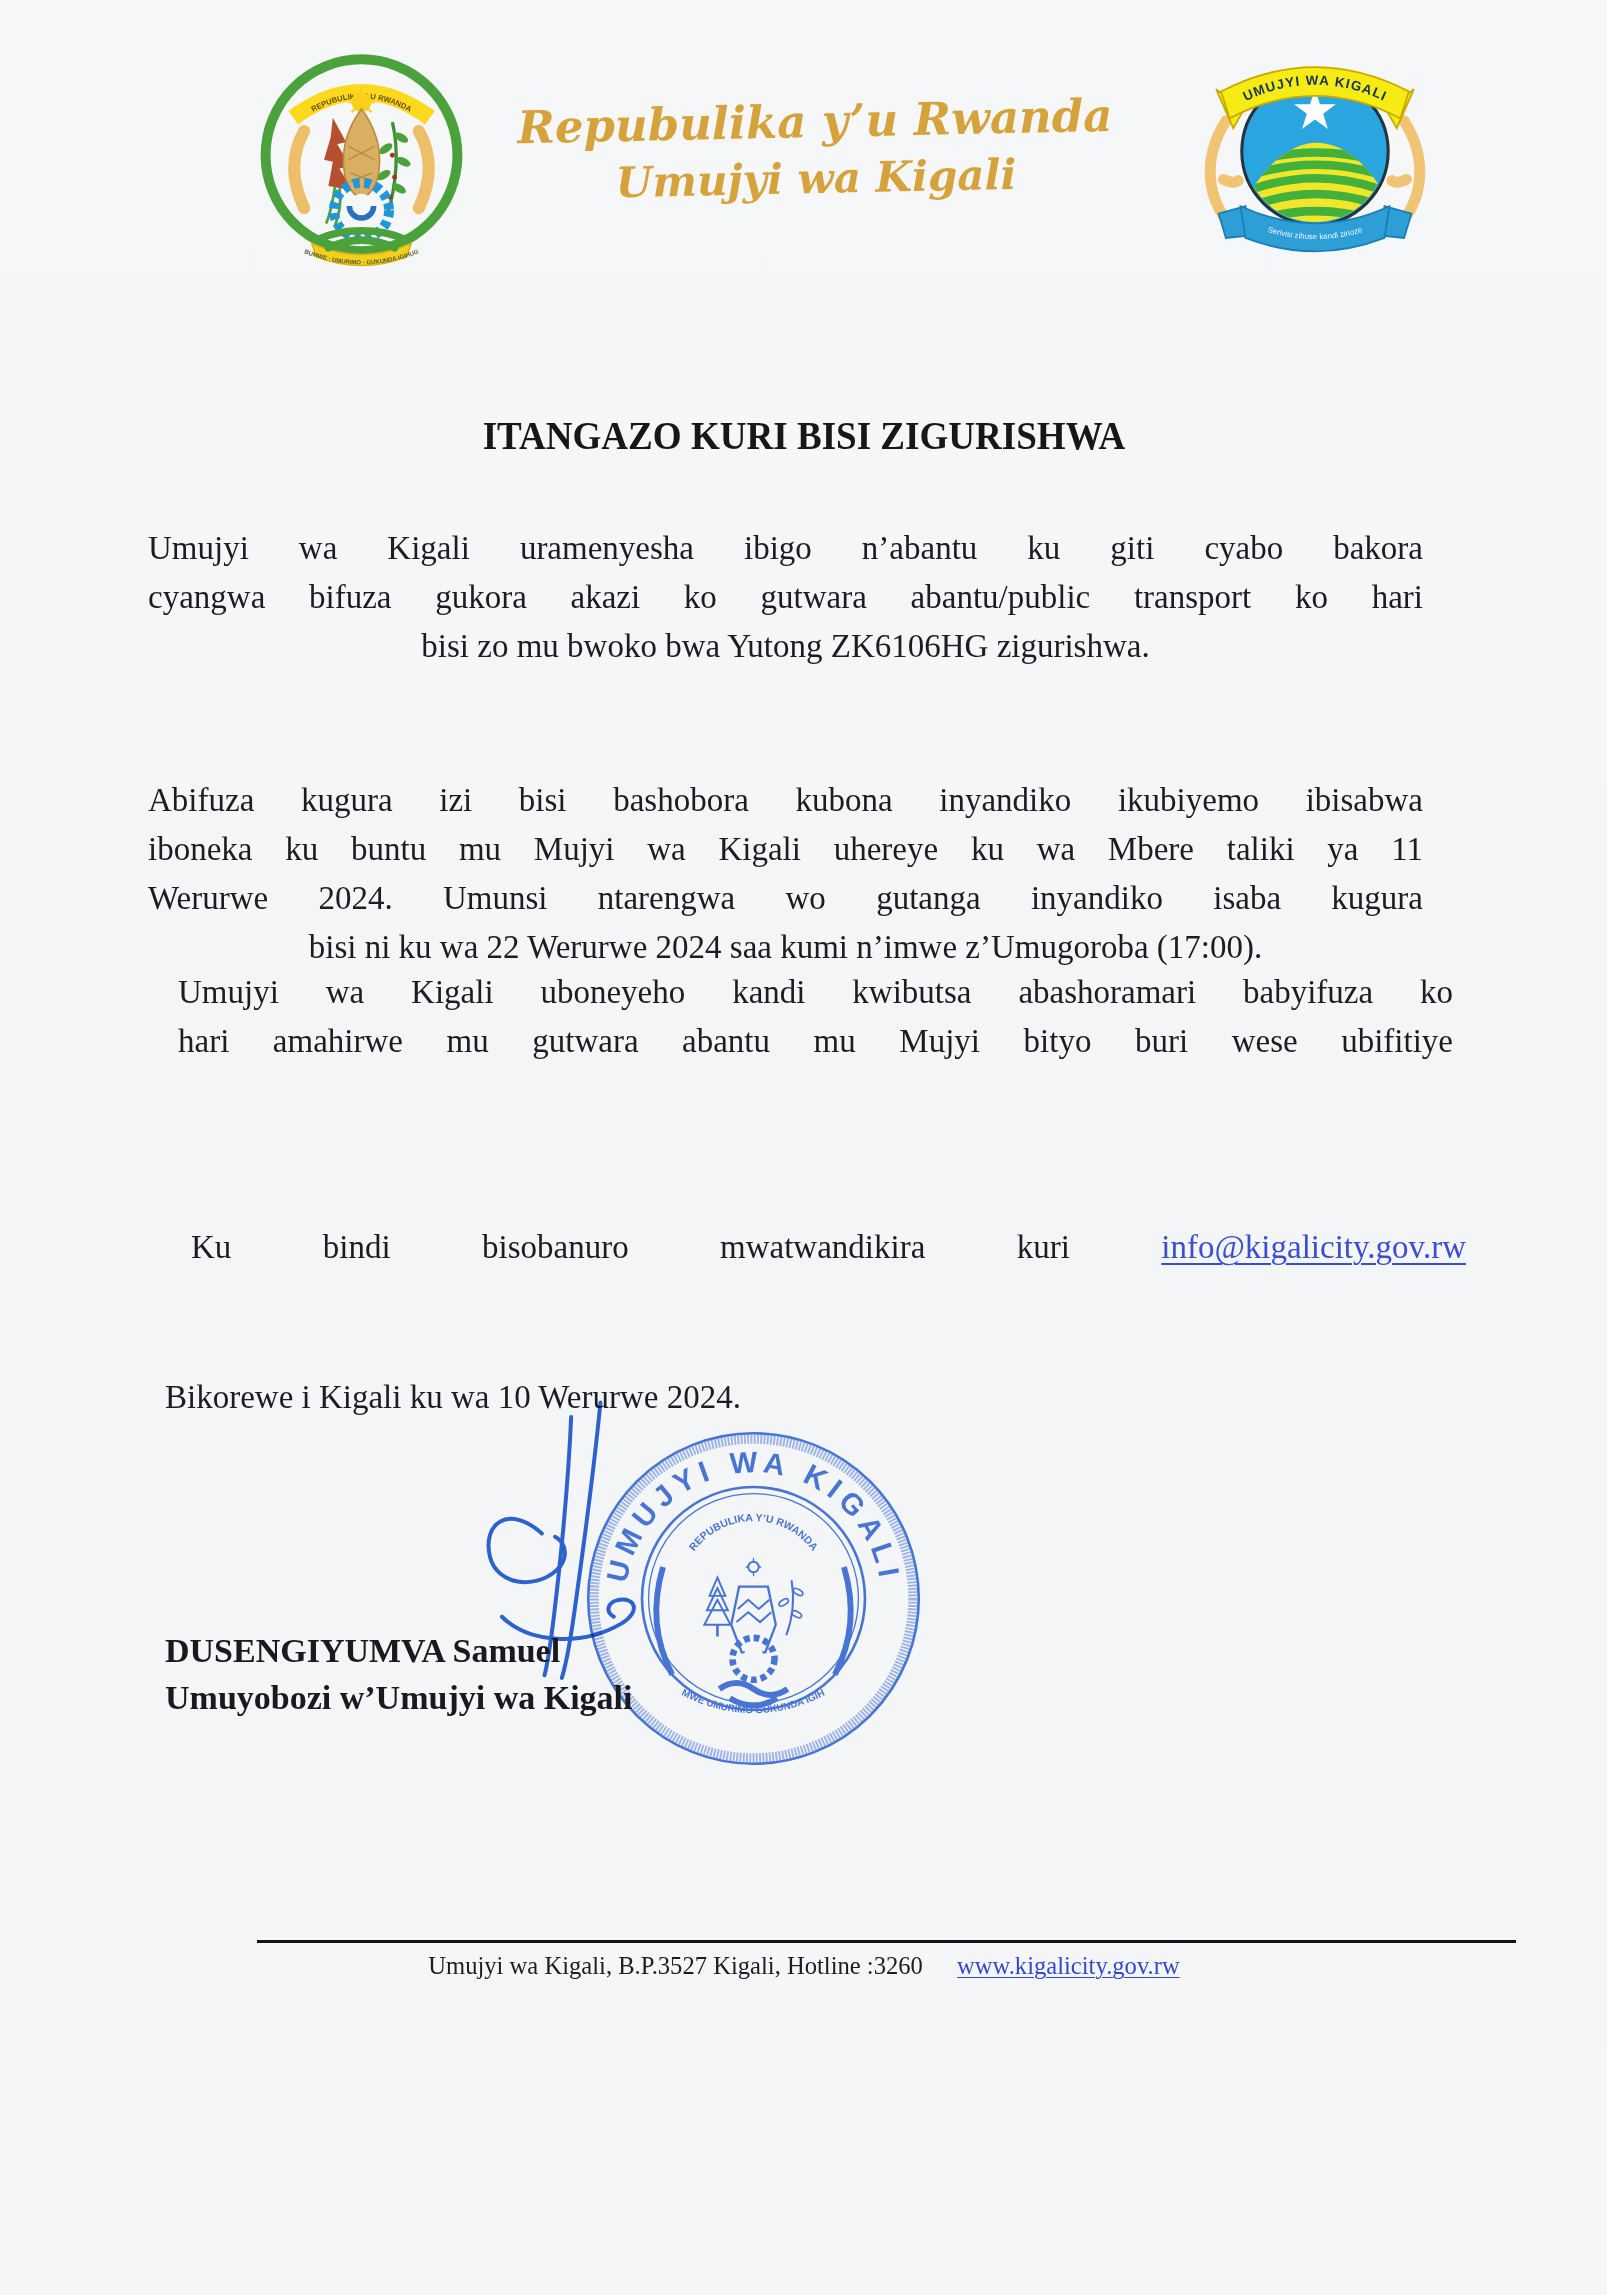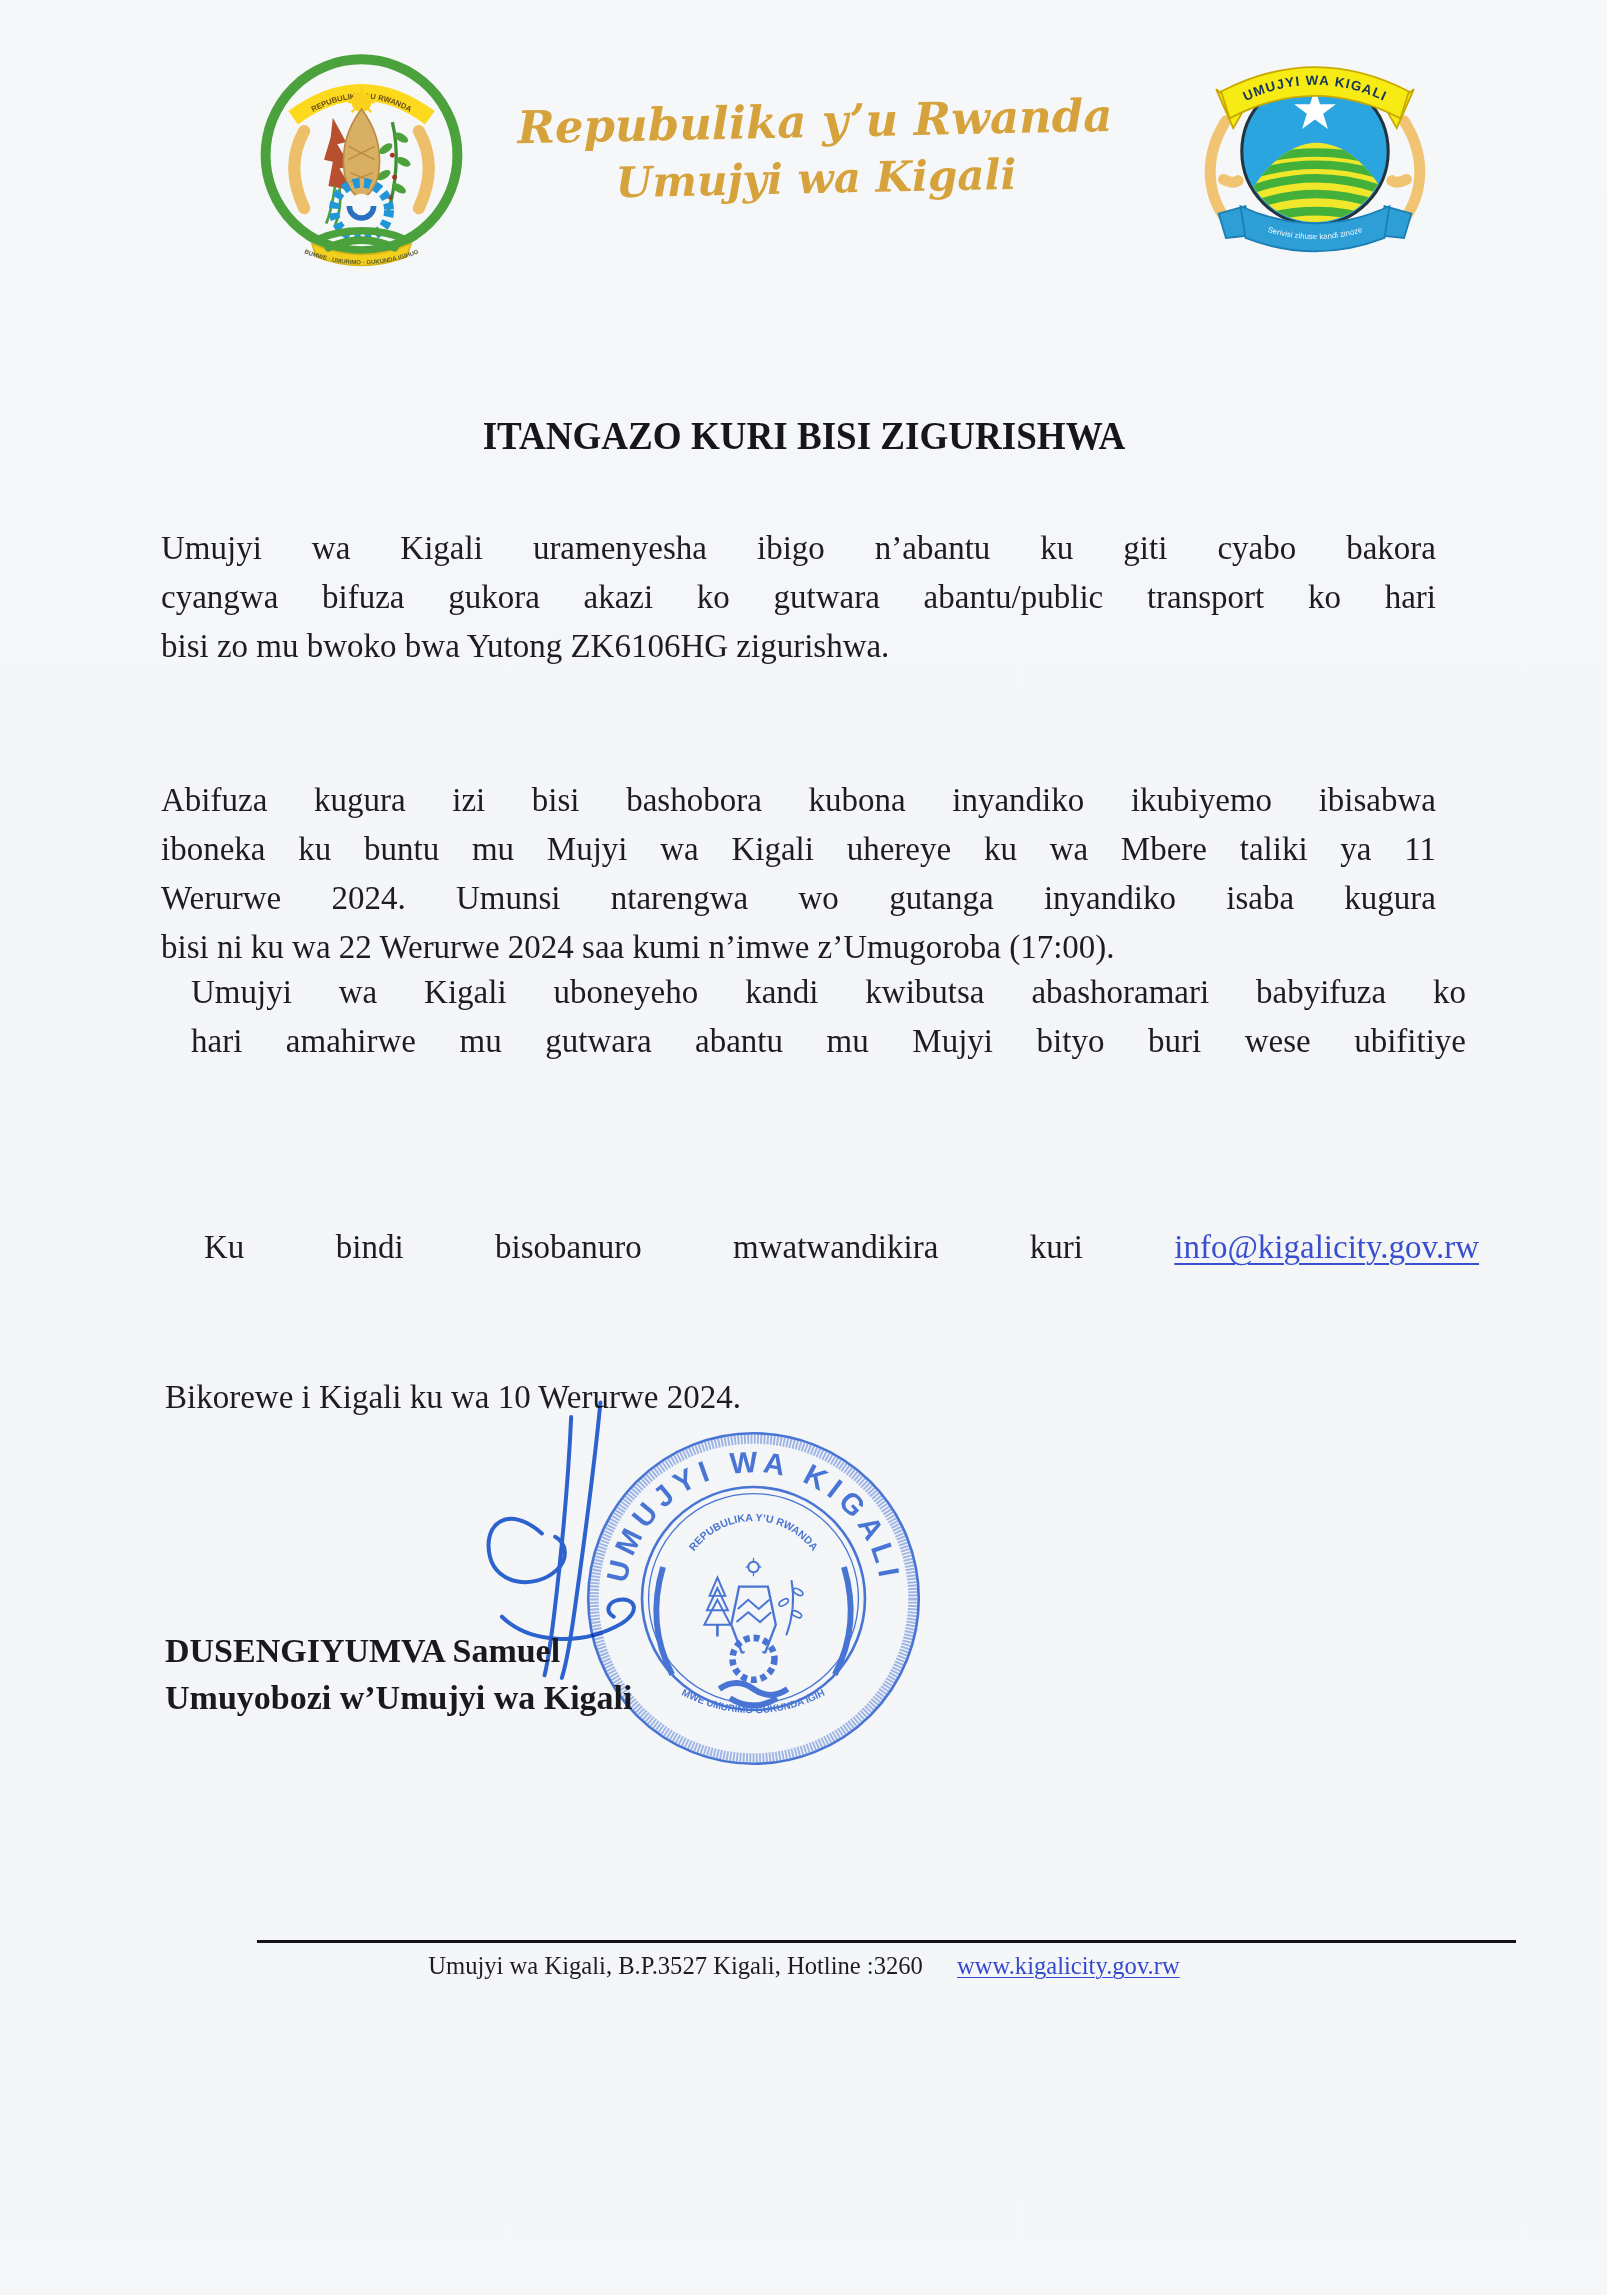--- a/index.html
+++ b/index.html
@@ -26,24 +26,24 @@
   .script-title .l2{font-size:42px;line-height:56px;}
   .kigali-logo{position:absolute;left:1186px;top:33px;width:258px;height:244px;}
   
   .doc-title{
     position:absolute;left:0;top:413px;width:1608px;
     text-align:center;font-weight:bold;font-size:39px;
     letter-spacing:0px;color:#17171a;
     transform:scaleX(.95);
   }
   
-  .para{position:absolute;left:161px;width:1275px;font-size:33px;color:#1d1d21;}
+  .para{position:absolute;left:148px;width:1275px;font-size:33px;color:#1d1d21;}
   .jline{text-align:justify;text-align-last:justify;line-height:49px;height:49px;white-space:nowrap;}
   .jline{white-space:normal;}
-  .lline{text-align:left;line-height:49px;height:49px;}
+  .lline{text-align:center;line-height:49px;height:49px;}
   .p1{top:524px;}
   .p2{top:732px;margin-top:44px;}
   .p3{top:968px;margin-left:30px;}
   .p4{top:1223px;margin-left:43px;}
   .date-line{position:absolute;left:165px;top:1373px;font-size:33px;line-height:49px;color:#1d1d21;}
   a.doc-link{color:#3a4fd0;text-decoration:underline;text-decoration-thickness:2px;text-underline-offset:4.7px;}
   
   .sig-svg{position:absolute;left:462px;top:1397px;width:213px;height:293px;mix-blend-mode:multiply;}
   .stamp-svg{position:absolute;left:583px;top:1428px;width:341px;height:341px;mix-blend-mode:multiply;opacity:.93;}
   .sig-block{position:absolute;left:165px;top:1627px;font-weight:bold;font-size:34px;line-height:47px;color:#1a1a1e;}

